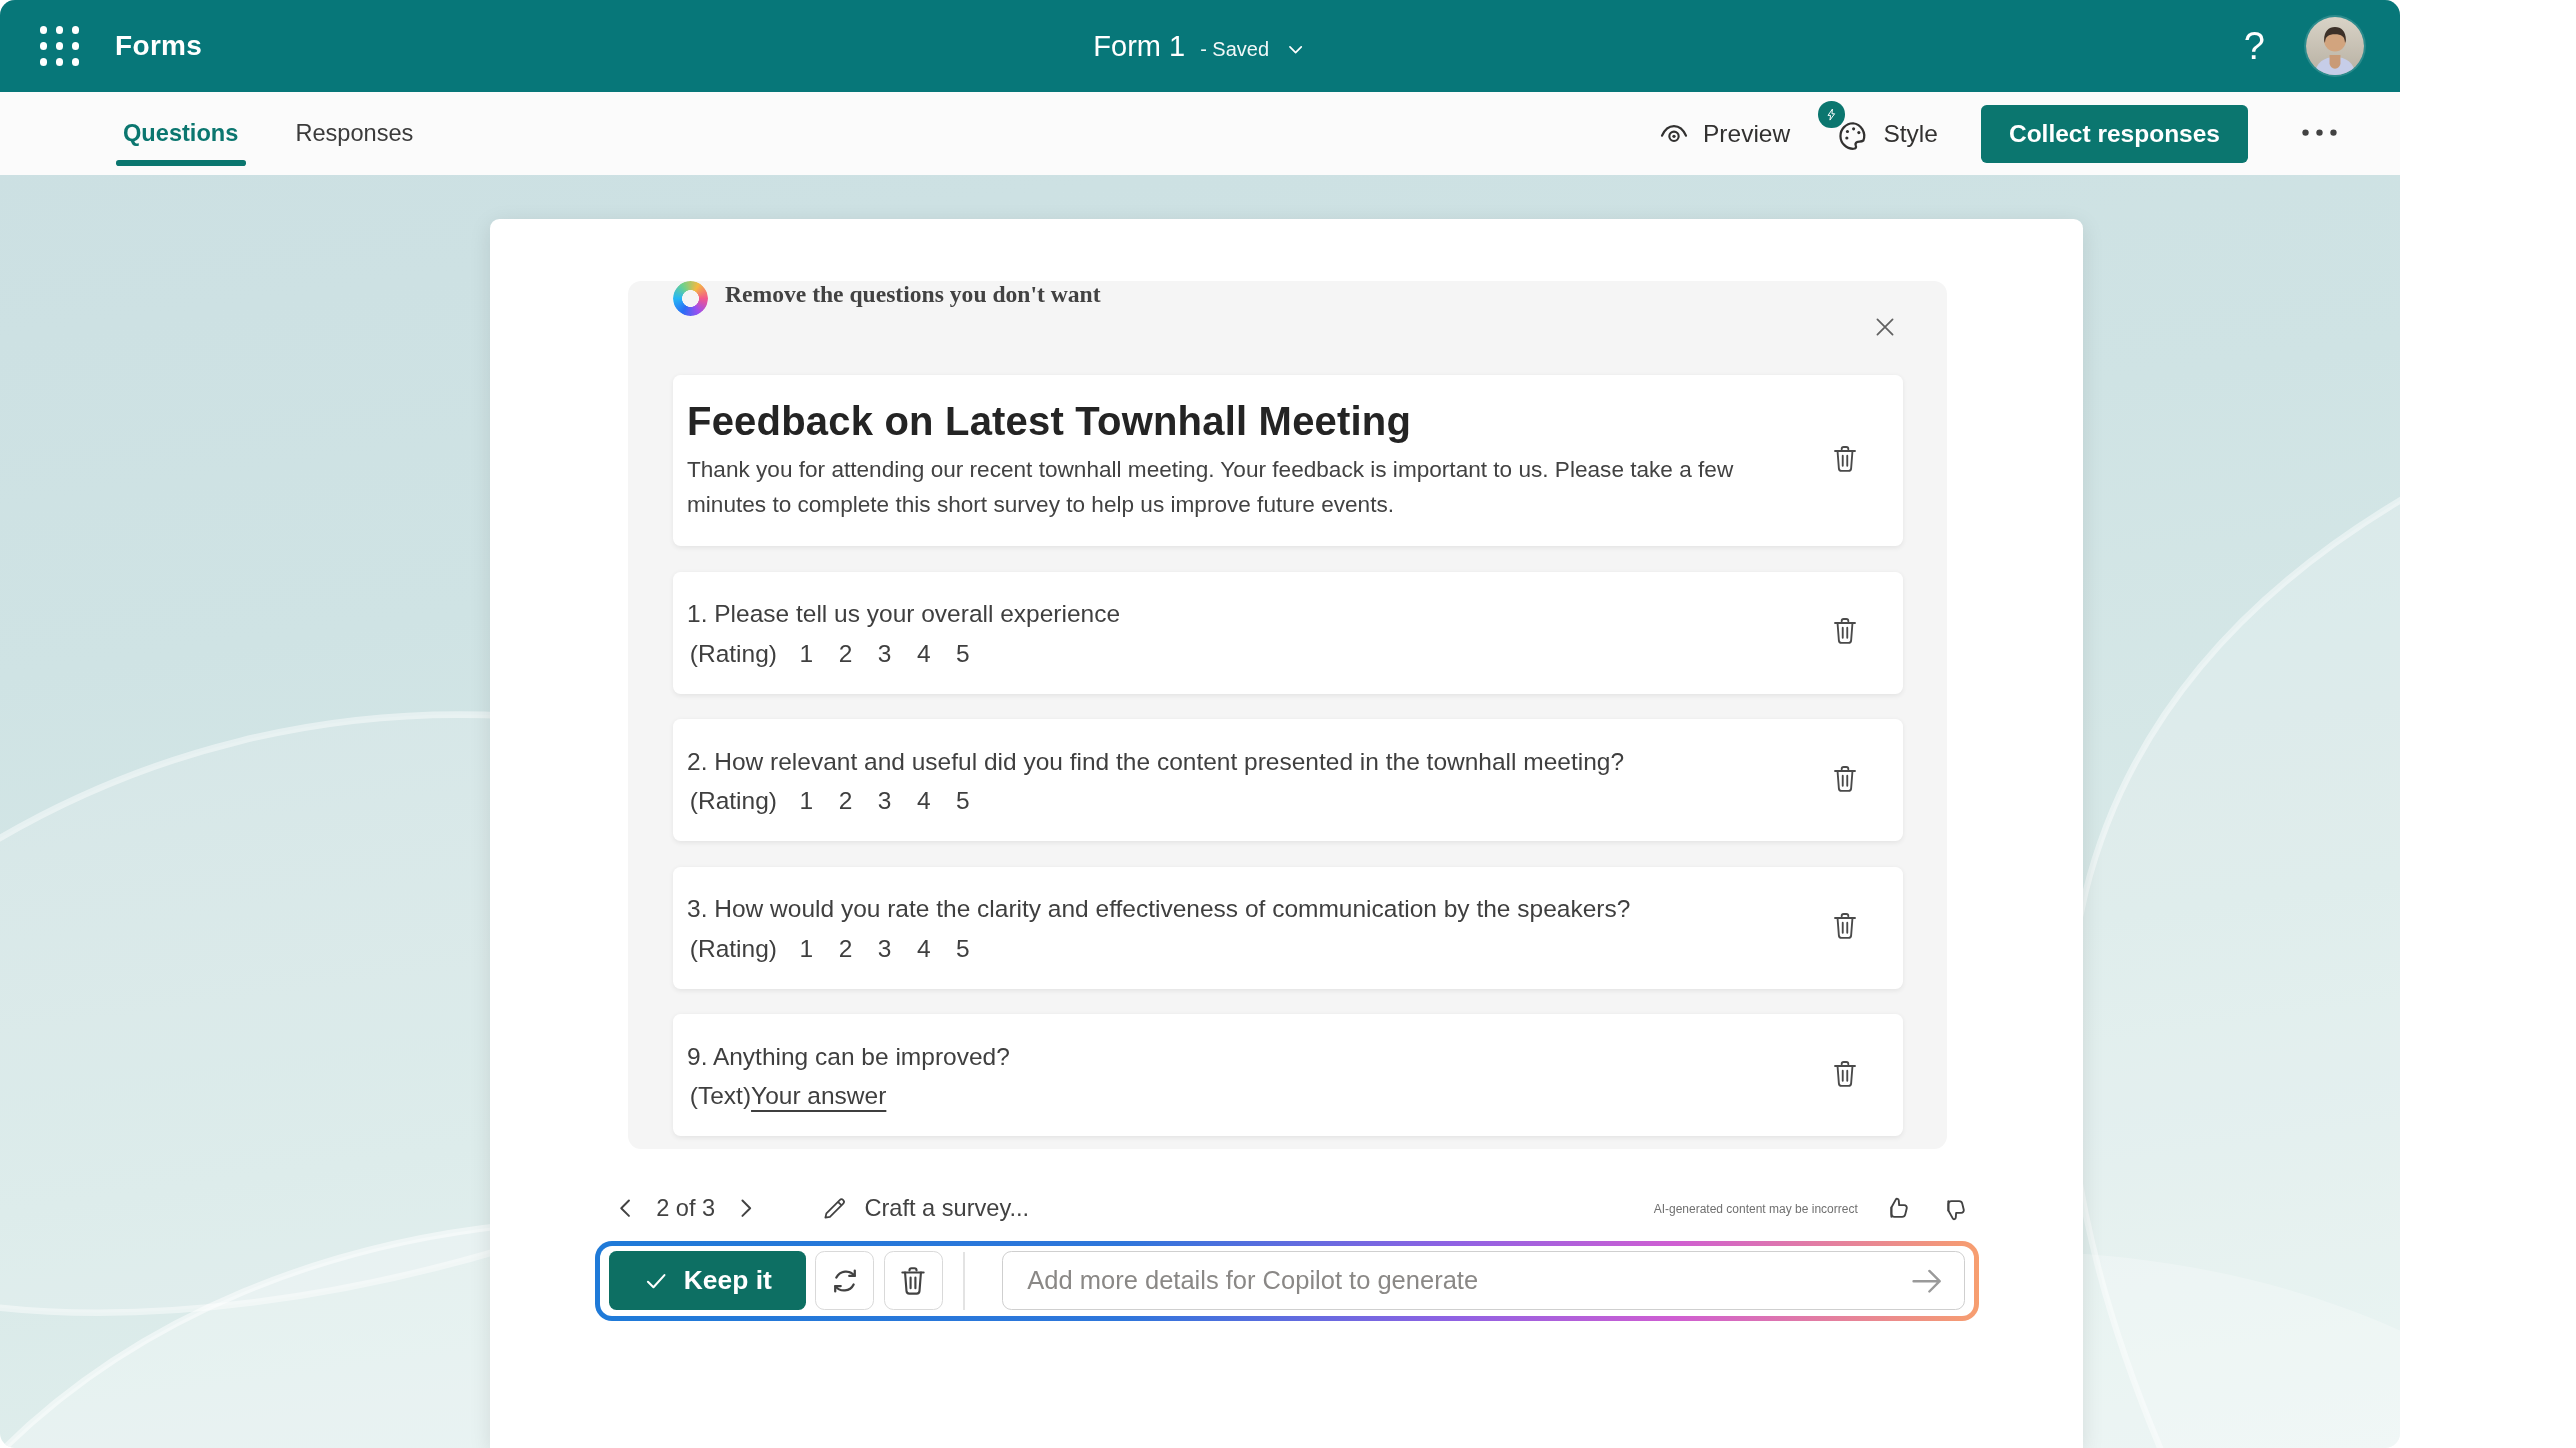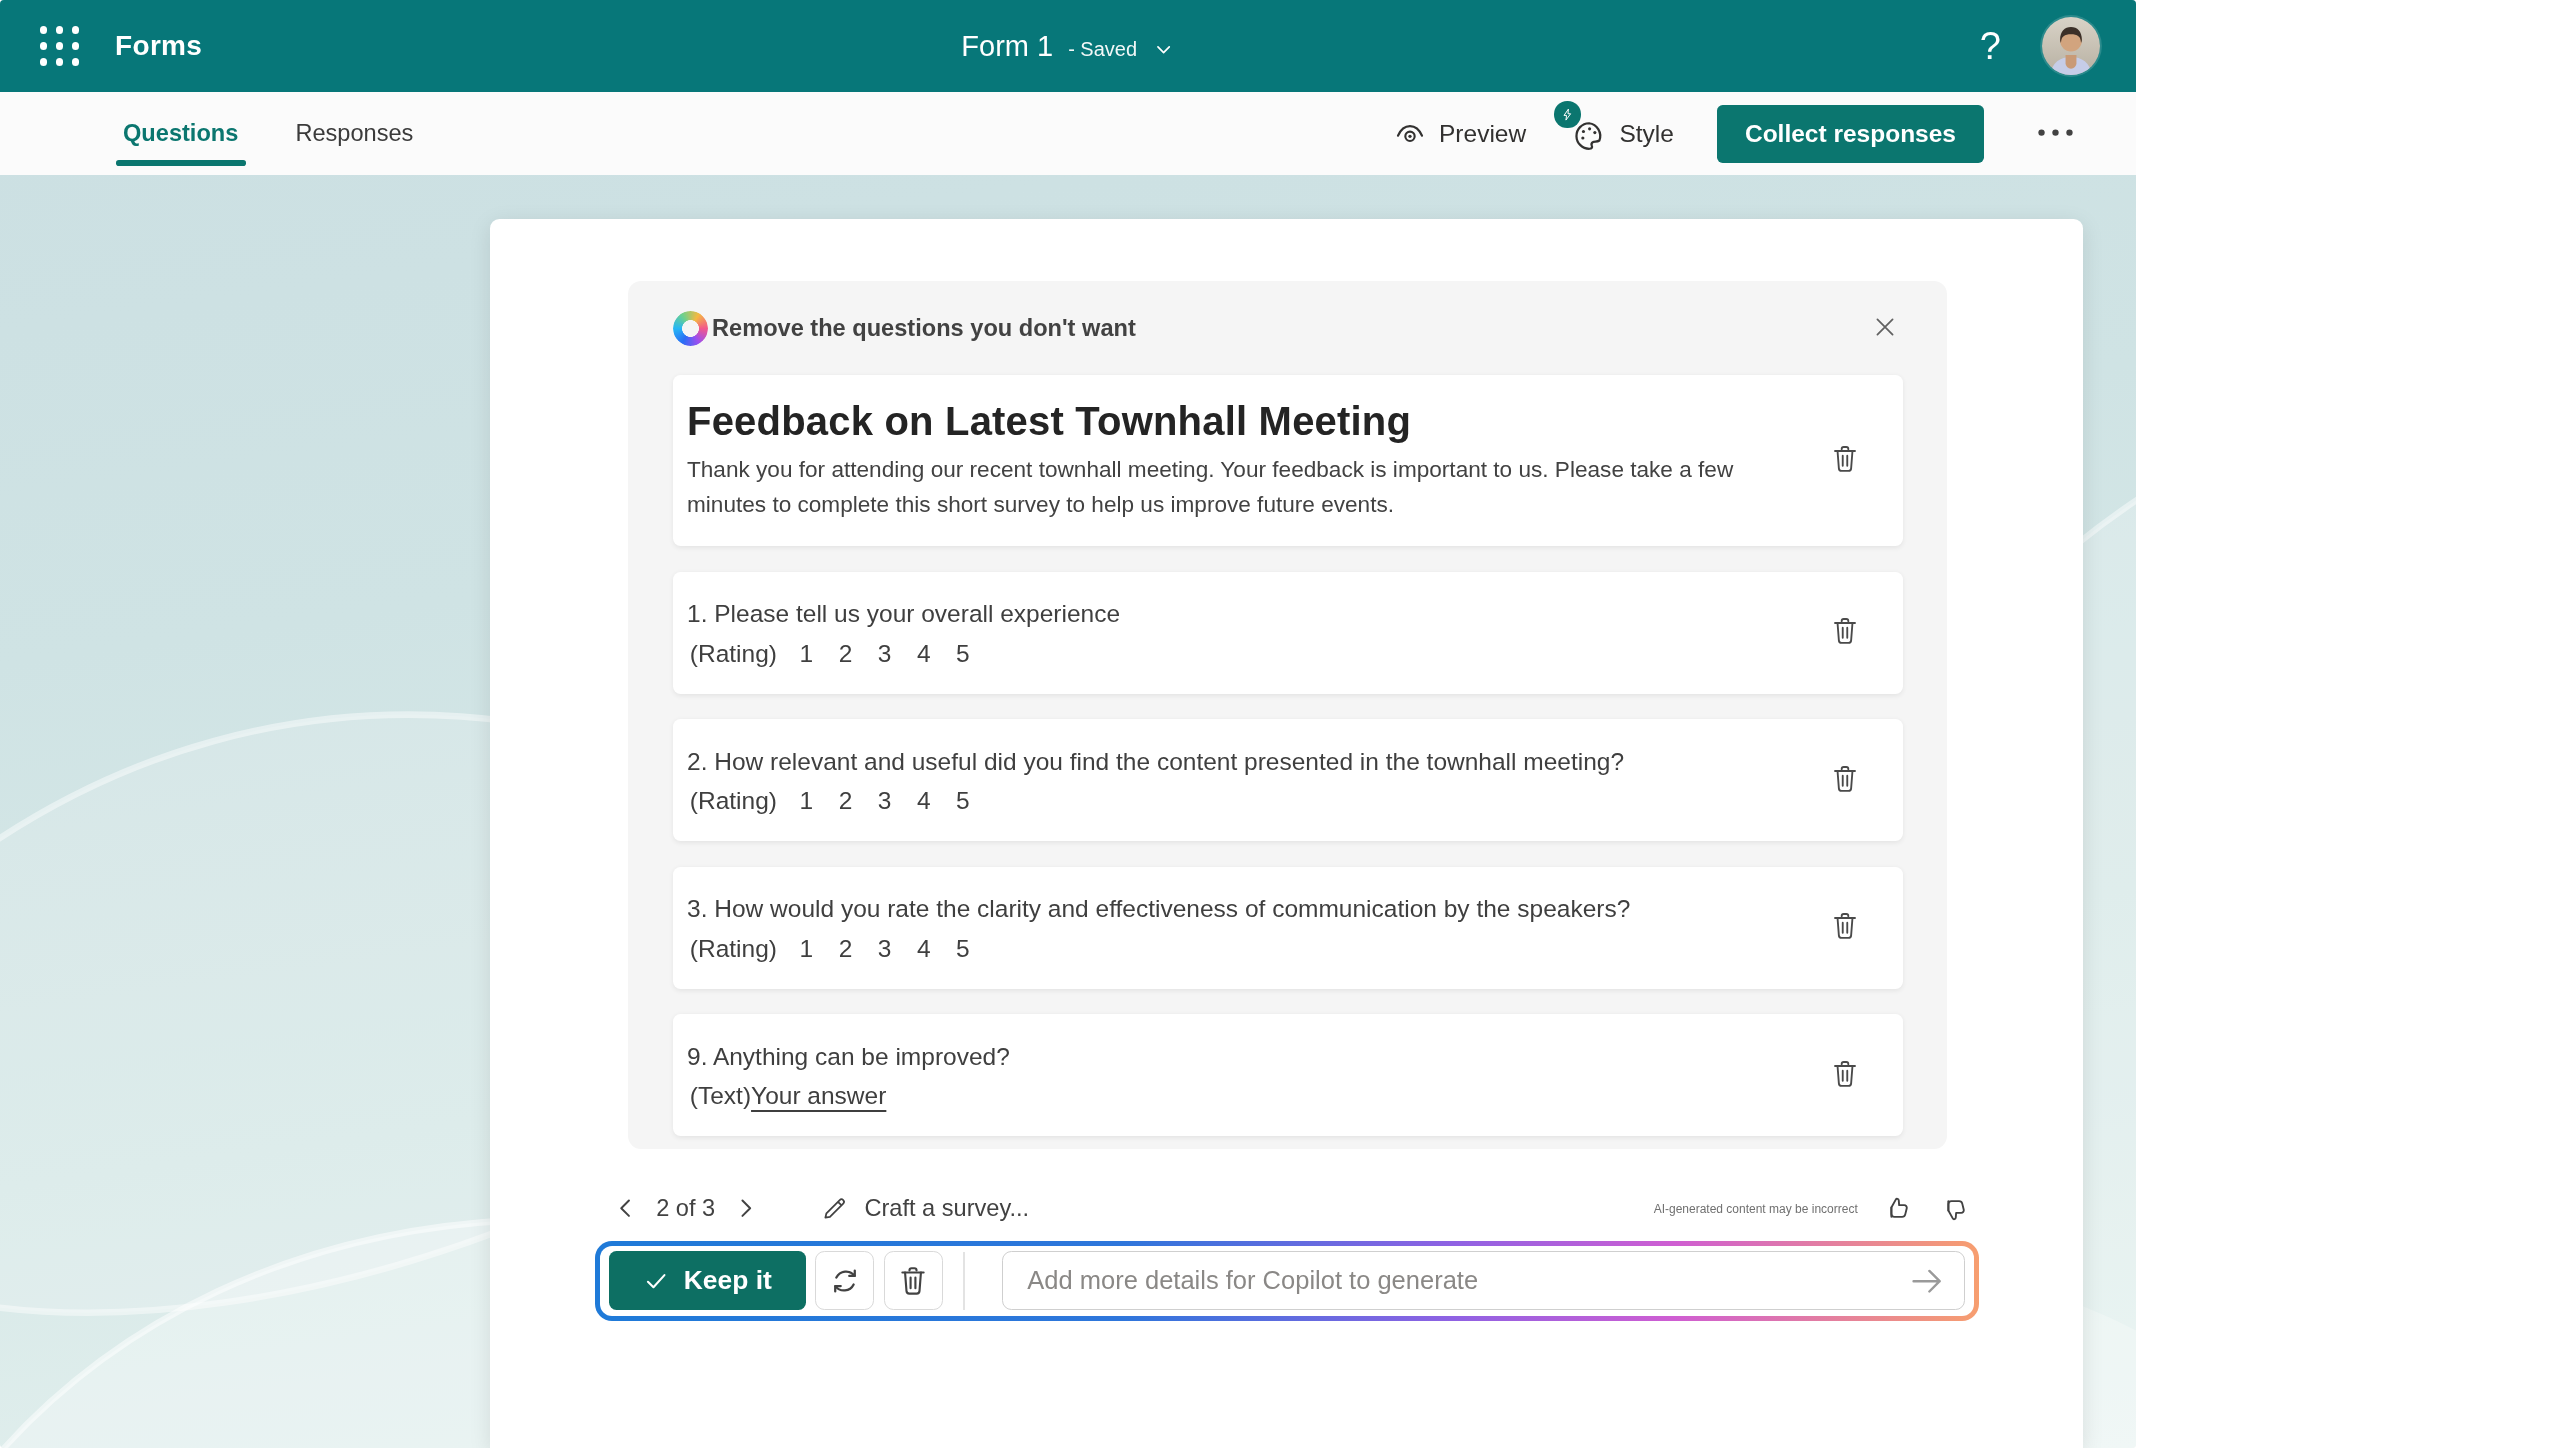--- a/index.html
+++ b/index.html
@@ -1,20 +1,20 @@
 <!DOCTYPE html>
 <html style="font-size:15px"><head>
 <meta charset="utf-8">
 <style>
   * { box-sizing: border-box; margin: 0; padding: 0; }
   body { background:#ffffff; font-family:"Liberation Sans", sans-serif; }
 
   .screen{
-    position:relative; width:2136px; height:1448px;
-    border-radius:4px; overflow:hidden;
+    position:relative; width:2400px; height:1448px;
+    border-radius:15px; overflow:hidden;
     background:linear-gradient(172deg,#cbdfe2 0%, #cfe3e4 38%, #d8e9e8 68%, #e6f2f0 100%);
   }
   .bg-waves{ position:absolute; inset:0; width:100%; height:100%; }
 
   
   .app-header{
     position:absolute; top:0; left:0; right:0; height:92px;
     background:#077779; display:flex; align-items:center; padding:0 36px; z-index:6;
   }
   .waffle{ display:grid; grid-template-columns:repeat(3,7.5px); grid-gap:8.5px; margin:0 3.8px; cursor:pointer;}
@@ -48,21 +48,21 @@
 
   
   .main-card{
     position:absolute; left:490px; top:219px; width:1593px; bottom:0;
     background:#fff; border-radius:9.4px 9.4px 0 0; box-shadow:0 5.7px 22.6px rgba(0,0,0,.10);
     z-index:4; padding:62px 137px 0 138px;
   }
 
   
   .copilot-panel{ width:1319px; background:#f5f5f5; border-radius:13.2px; padding:0 44px 13.2px 45px;}
-  .panel-header{ height:94px; display:flex; align-items:center; gap:4px;}
+  .panel-header{ height:94px; display:flex; gap:17px;font-family:Liberation Serif, serif;}
   .copilot-logo{
     width:35px; height:35px; border-radius:50%;
     background:conic-gradient(from 210deg, #2a6df5, #25b6f5, #6fd18b, #f4b942, #f2578c, #9a4ff0, #2a6df5);
     -webkit-mask:radial-gradient(circle, transparent 33%, #000 35%);
             mask:radial-gradient(circle, transparent 33%, #000 35%);
   }
   .panel-title{ font-size:23.6px; font-weight:600; color:#424242;}
   .panel-close{ margin-left:auto; background:none; border:none; cursor:pointer; padding:3.8px;}
 
   .section-stack{ display:flex; flex-direction:column; gap:25.5px;}

